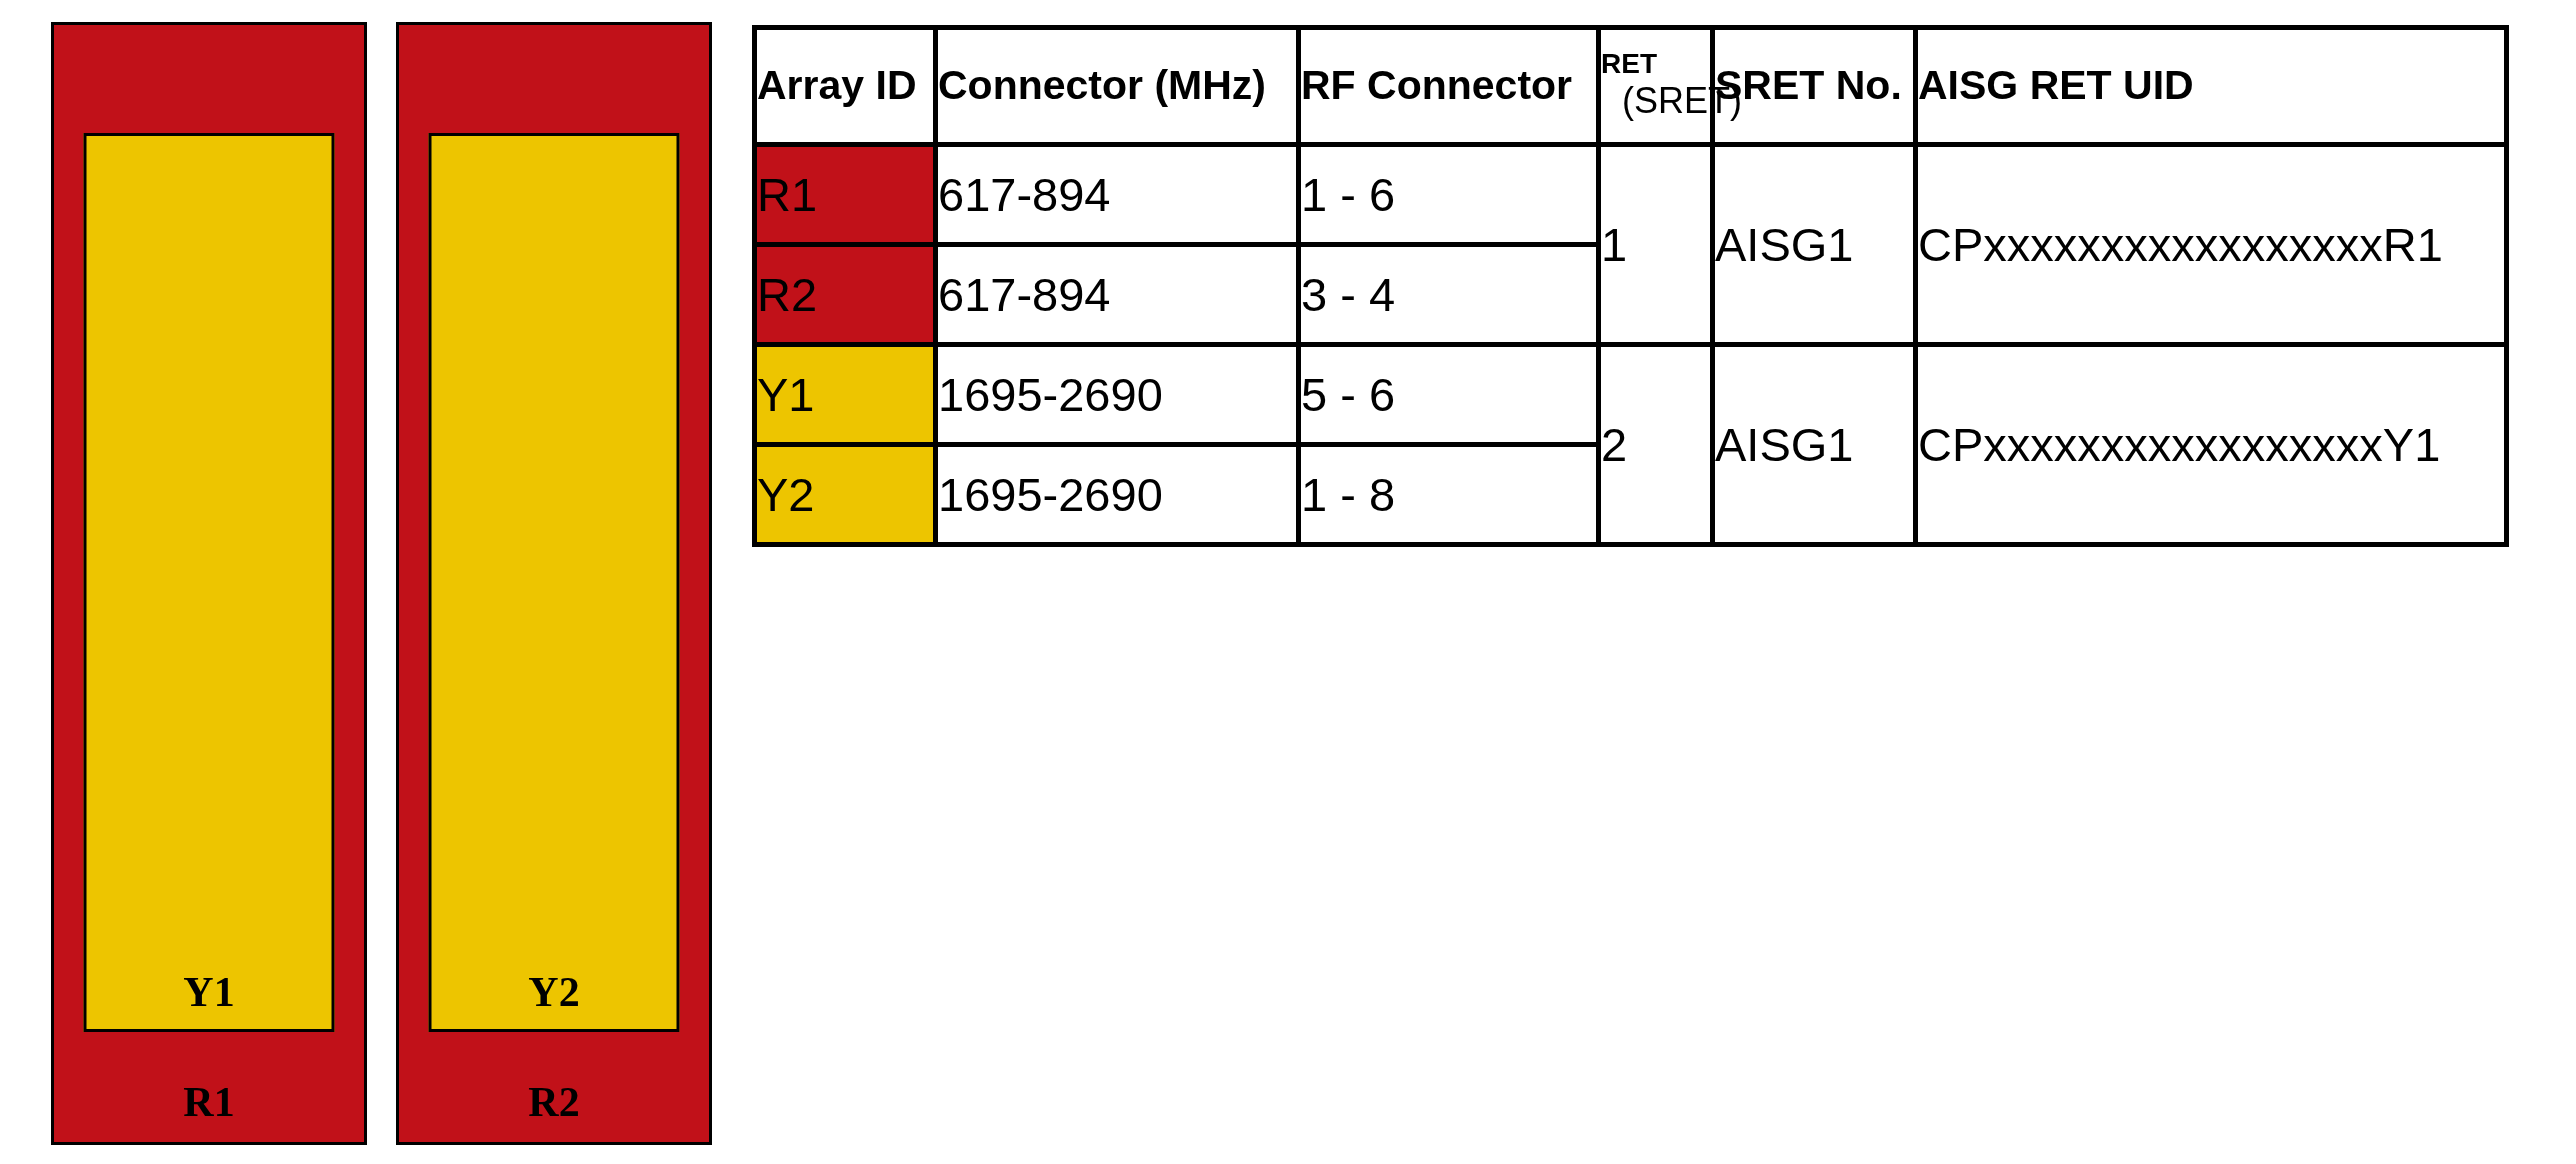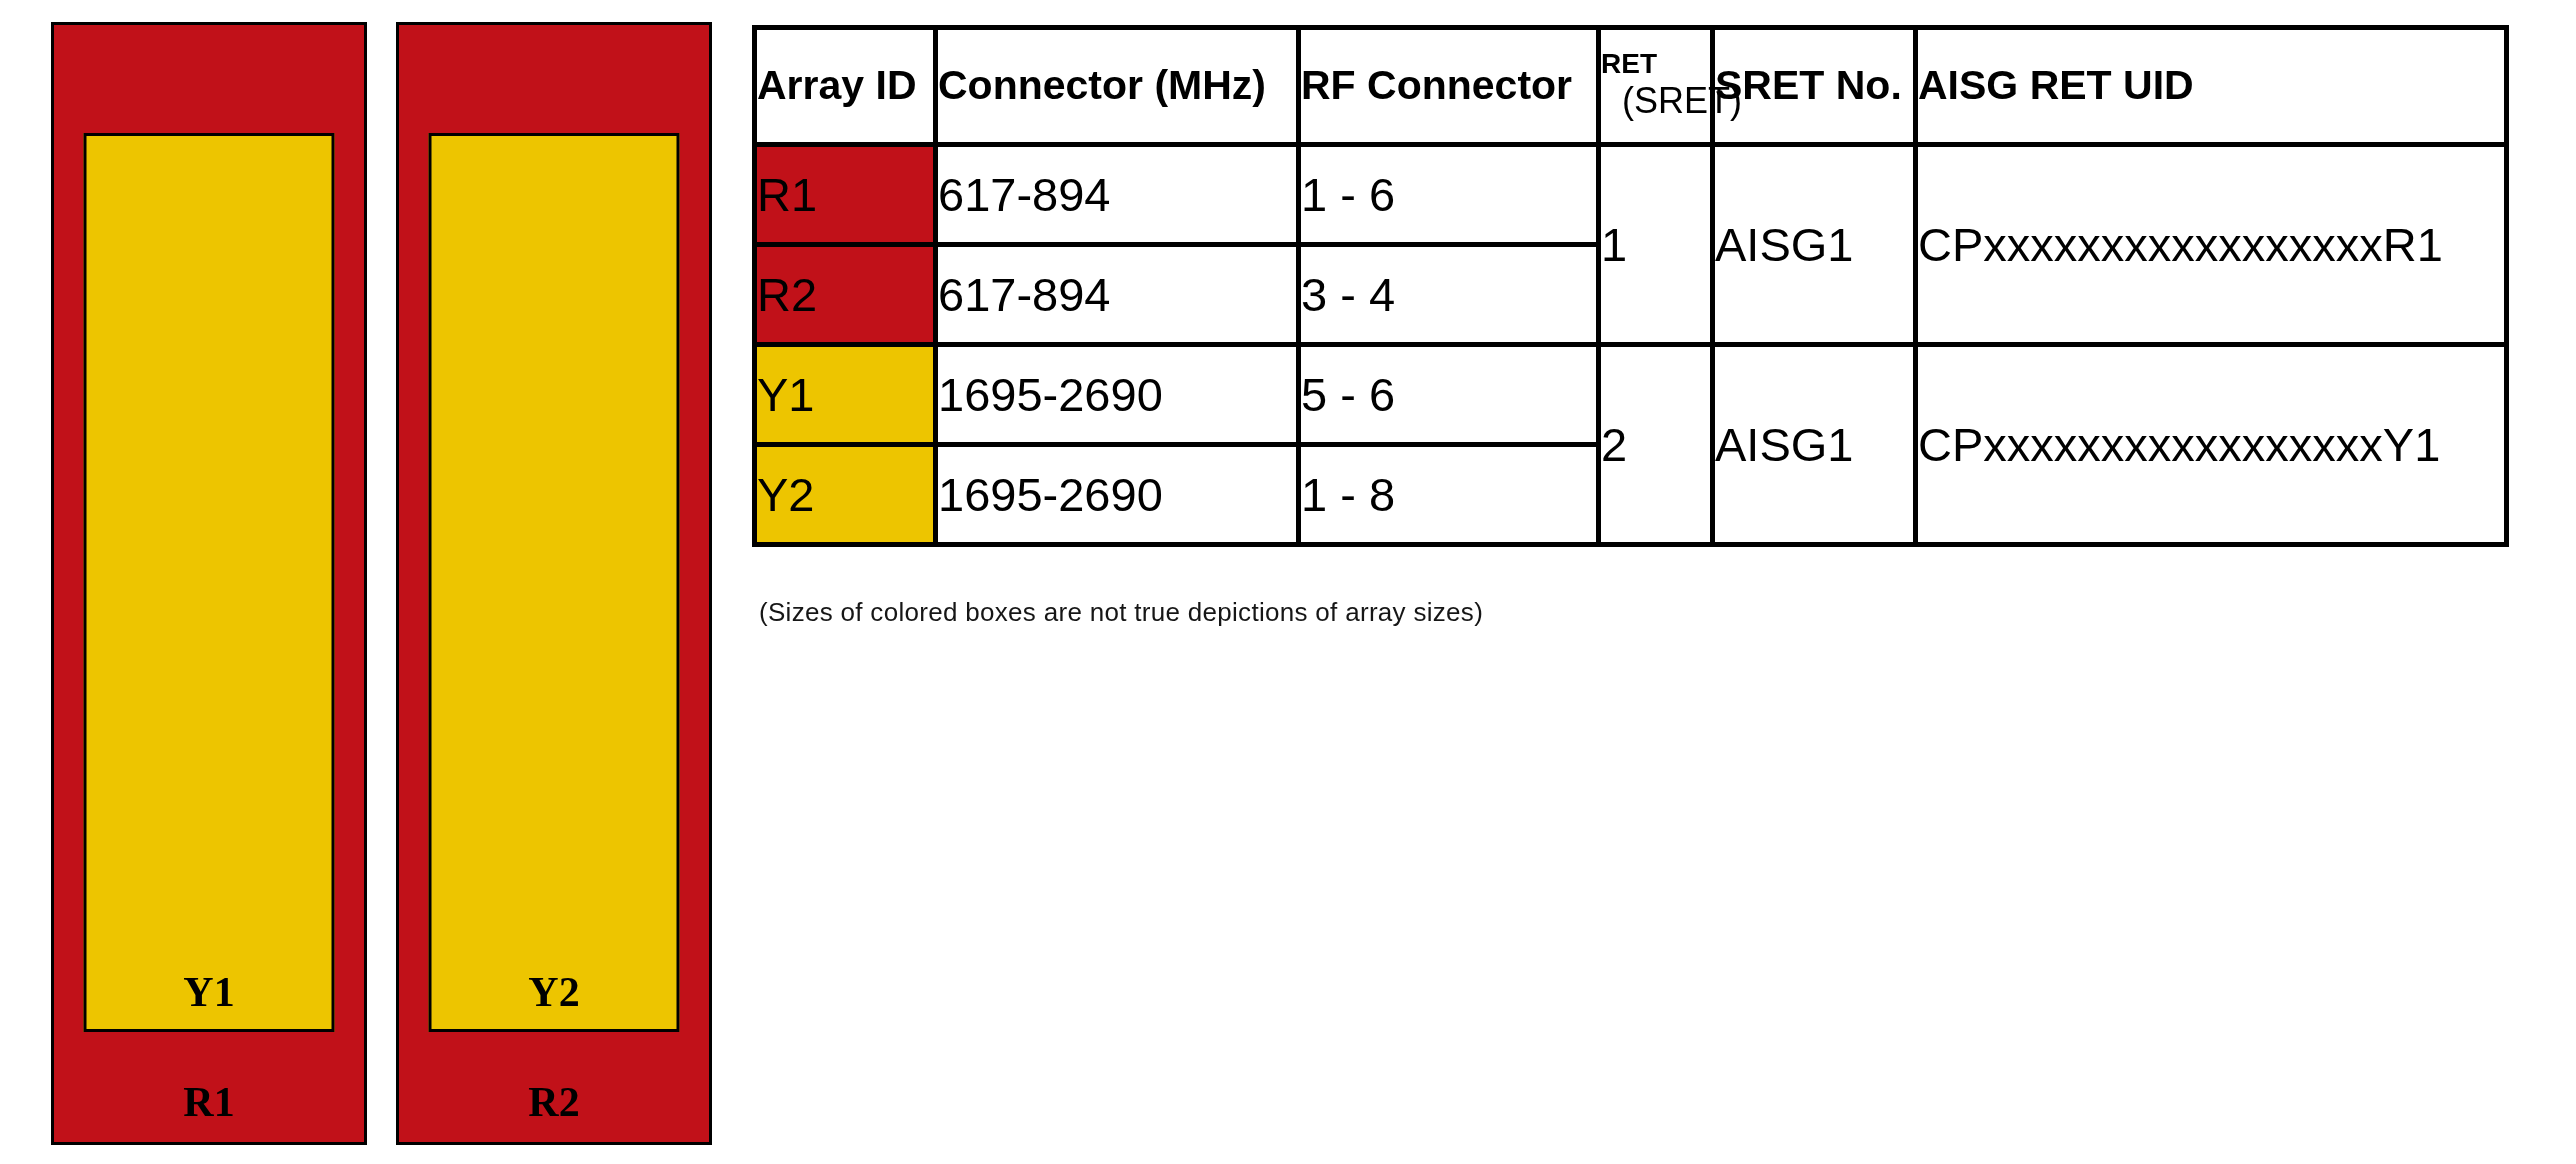--- a/index.html
+++ b/index.html
@@ -132,16 +132,15 @@
         <td rowspan="2" class="uid-cell">CPxxxxxxxxxxxxxxxxxY1</td>
       </tr>
       <tr>
         <td style="background-color: rgb(237, 197, 0);">Y2</td>
         <td>1695-2690</td>
         <td>1 - 8</td>
       </tr>
     </tbody>
   </table>
 
-  <div class="caption">(Sizes of colored boxes are not true depictions of array sizes)</div>
 
 </div>
 
 
 </body></html>

